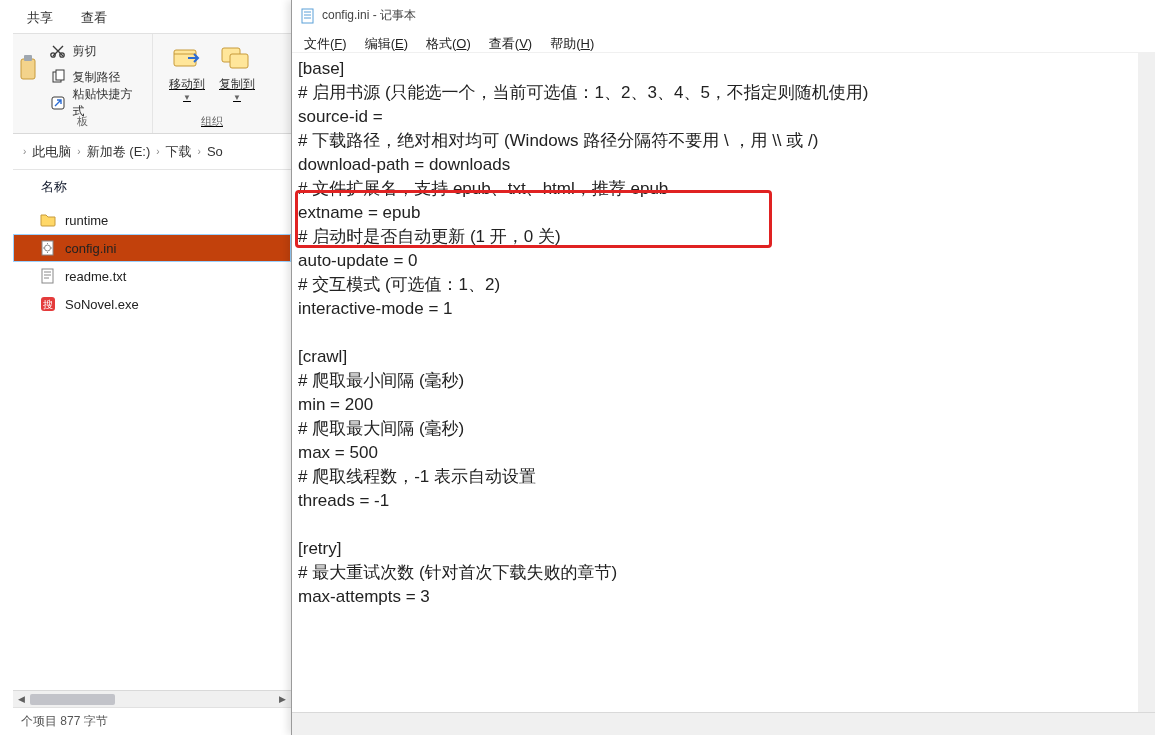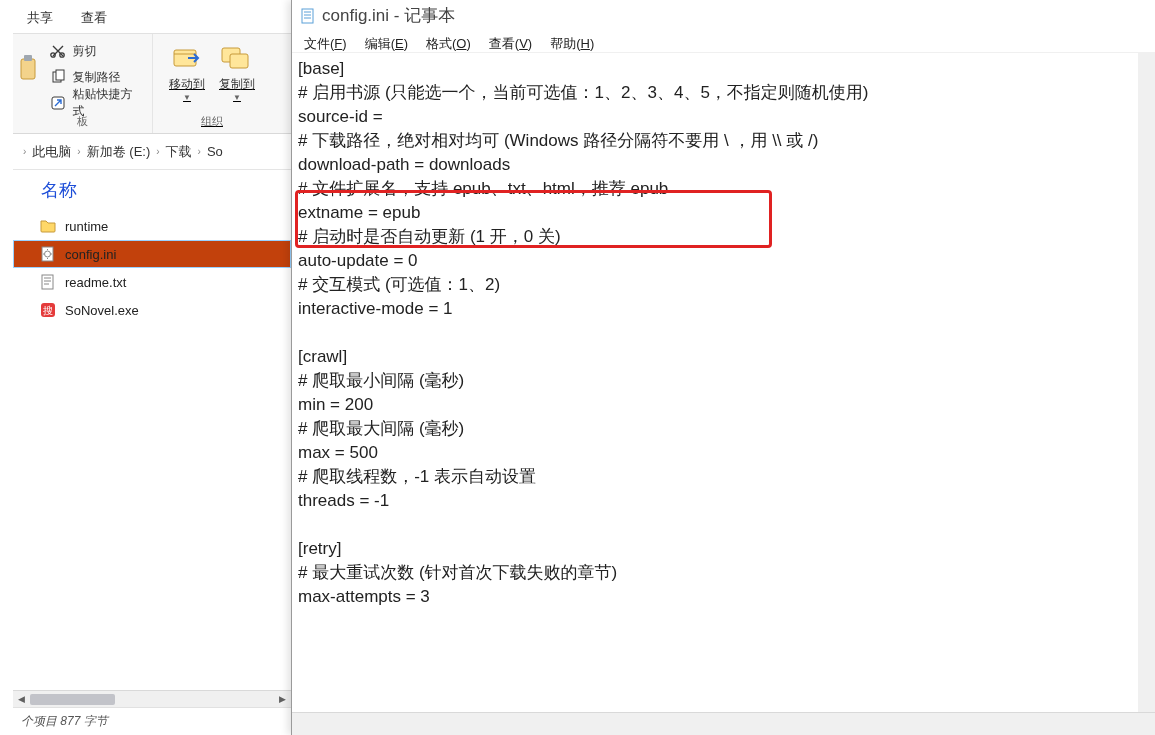--- a/index.html
+++ b/index.html
@@ -21,38 +21,38 @@
 .bitm .ico { width: 34px; height: 34px; display: flex; align-items: center; justify-content: center; margin-bottom: 2px; }
 .carrow { font-size: 8px; color: #666; }
 svg { display: block; }
 
 .breadcrumb-row { height: 36px; display: flex; align-items: center; padding: 0 6px; border-bottom: 1px solid #e5e5e5; }
 .bc { display: flex; align-items: center; font-size: 13px; color: #333; flex: 1; height: 26px; }
 .bc span { padding: 0 2px; }
 .bc .sep { color: #888; font-size: 10px; padding: 0 4px; }
 
 .list-area { flex: 1; overflow: hidden; position: relative; }
-.col-header { font-size: 18px; color: #1d4ed8; padding: 8px 0 8px 28px; }
+.col-header { font-size: 13px; color: #0f172a; padding: 8px 0 8px 28px; }
 .files { padding: 2px 0; }
 .file-row { display: flex; align-items: center; height: 28px; padding-left: 26px; gap: 8px; font-size: 13px; color: #222; }
 .file-row.sel { background: #c2410c; outline: 1px solid #99d1ff; outline-offset: -1px; }
 .fico { width: 18px; height: 18px; display: flex; align-items: center; justify-content: center; }
 
 .hscroll { position: absolute; bottom: 0; left: 0; right: 0; height: 17px; background: #f0f0f0; border-top: 1px solid #d9d9d9; display: flex; align-items: center; }
 .hscroll .arrow { width: 17px; height: 17px; display: flex; align-items: center; justify-content: center; color: #606060; background: #f0f0f0; font-size: 9px; }
 .hscroll .track { flex: 1; height: 15px; background: #f0f0f0; position: relative; }
 .hscroll .thumb { position: absolute; top: 2px; height: 11px; background: #c2c3c9; border-radius: 2px; }
 
-.status { height: 28px; border-top: 1px solid #e1e1e1; font-size: 12px; color: #555; display: flex; align-items: center; padding: 0 8px; font-style: italic; }
+.status { height: 28px; border-top: 1px solid #e1e1e1; font-size: 12px; color: #555; display: flex; align-items: center; padding: 0 8px; }
 
 
 .notepad { flex: 1; height: 735px; display: flex; flex-direction: column; background: #fff; border-left: 1px solid #9a9a9a; box-shadow: -3px 0 8px rgba(0,0,0,.12); position: relative; }
 .np-title { height: 31px; display: flex; align-items: center; gap: 6px; padding: 0 8px 0 8px; background: #fff; }
 .np-title .ticon { width: 16px; height: 16px; }
-.np-title .ttxt { font-size: 17px; color: #444; }
+.np-title .ttxt { font-size: 12px; color: #444; }
 .np-menu { height: 22px; display: flex; align-items: center; gap: 2px; padding: 0 4px 2px 4px; font-size: 13px; color: #222; border-bottom: 1px solid #f0f0f0; }
 .np-menu span { padding: 1px 8px; margin-top: 6px; }
 .np-menu u { text-decoration: underline; }
 .np-body { flex: 1; padding: 4px 8px 0 6px; font-size: 17px; line-height: 24px; color: #222; font-family: "Microsoft YaHei", sans-serif; overflow: hidden; position: relative; white-space: pre; }
 .highlight-box { position: absolute; border: 3px solid #e02222; border-radius: 4px; pointer-events: none; }
 .np-status { height: 23px; background: #f0f0f0; border-top: 1px solid #d9d9d9; }
 .vscroll { position: absolute; top: 53px; right: 0; width: 17px; bottom: 23px; background: #f0f0f0; }
 </style>
 </head>
 <body>

